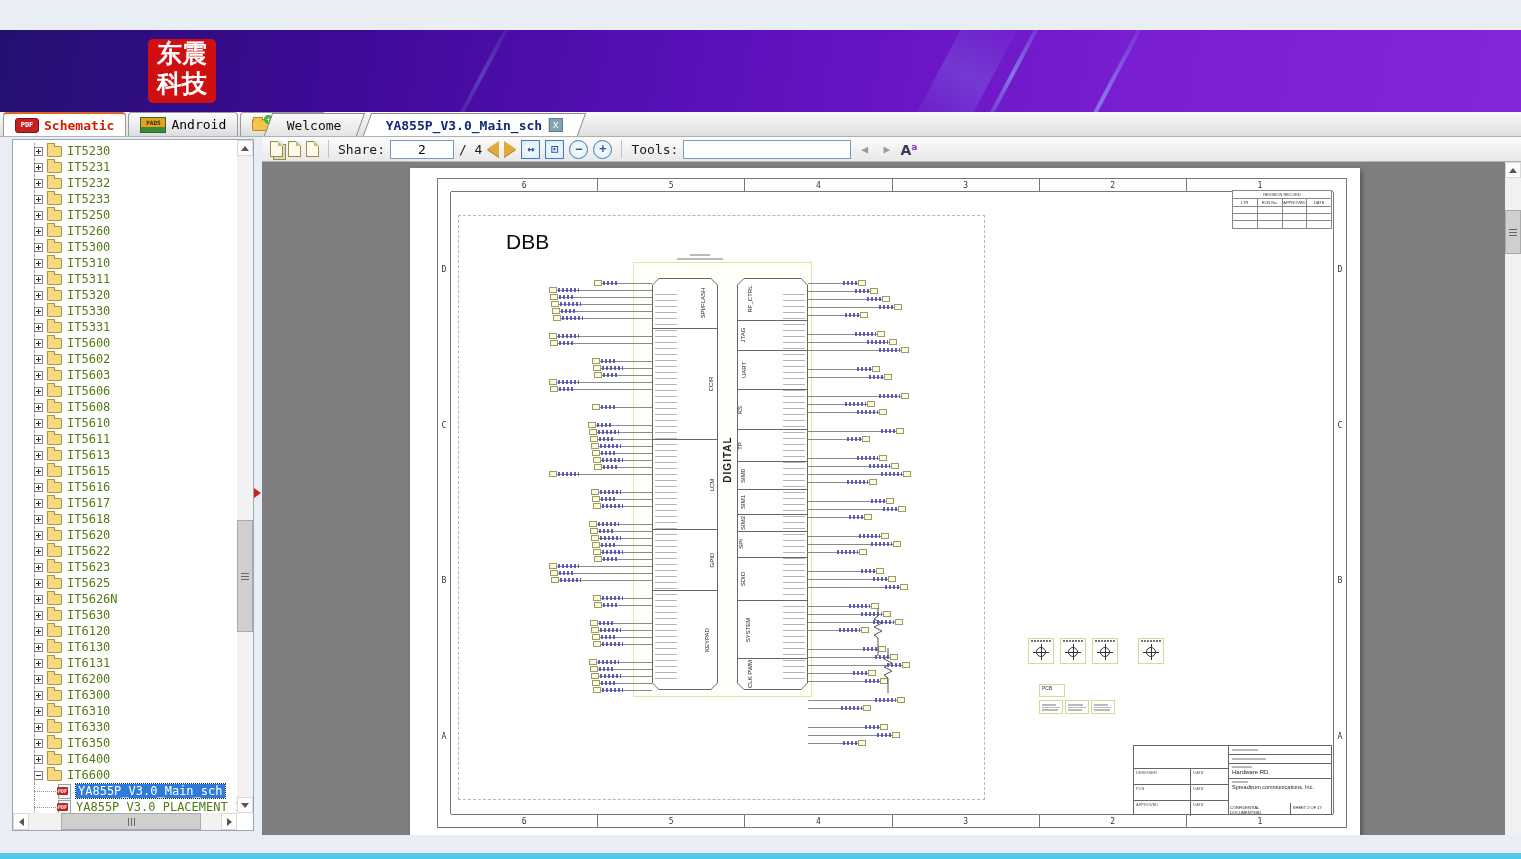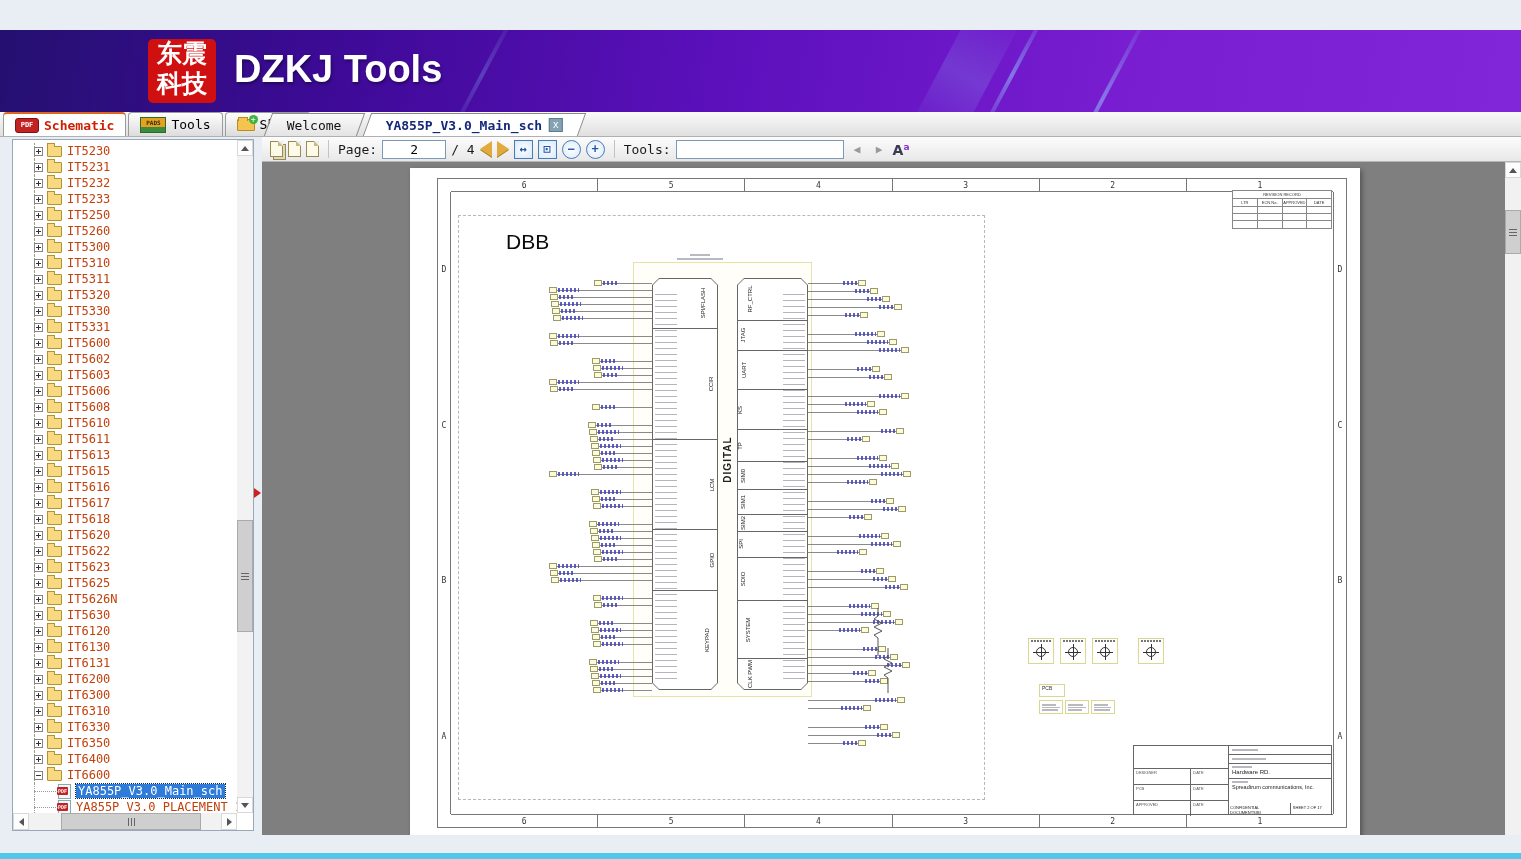--- a/index.html
+++ b/index.html
@@ -81,21 +81,21 @@
   .titem::after { content:""; position:absolute; left:21px; top:8px; width:8px; height:0;
     border-top:1px dotted #9a9a9a; }
   .pm { position:relative; width:9px; height:9px; border:1px solid #848484; background:#fff;
     margin-right:4px; z-index:2; flex:none; cursor:pointer; }
   .pm::before { content:""; position:absolute; left:1px; right:1px; top:3px; height:1px; background:#333; }
   .pm.plus::after { content:""; position:absolute; top:1px; bottom:1px; left:3px; width:1px; background:#333; }
   .folder-ico { width:15px; height:11px; background:#f7d981; border:1px solid #b8912f; border-radius:1px;
     position:relative; margin-right:5px; flex:none; }
   .folder-ico::before { content:""; position:absolute; left:-1px; top:-4px; width:6px; height:3px;
     background:#f7d981; border:1px solid #b8912f; border-bottom:none; }
-  .tlabel { font-size:12px; color:#c2410c; white-space:nowrap; }
+  .tlabel { font-size:12px; color:#4d7c0f; white-space:nowrap; }
   .titem.file { padding-left:45px; }
   .titem.file::before { left:21px; height:16px; }
   .titem.file::after { left:21px; width:26px; }
   .pdf-ico { position:relative; width:13px; height:15px; background:#f2f6fb; border:1px solid #8aa;
     margin-right:5px; flex:none; }
   .pdf-ico::after { content:"PDF"; position:absolute; left:-2px; top:2px; background:#c32222;
     color:#fff; font-size:5px; font-weight:bold; padding:1px 1px; border-radius:1px; }
   .tlabel.selected { background:#2e7bd9; color:#fff; outline:1px dotted #0a2a55; padding:0 2px; }
   
   .vsb { position:absolute; right:0; top:0; width:16px; bottom:17px; background:#f2f2f2; }
@@ -263,32 +263,31 @@
 
   <div class="banner">
     <div class="streak wide" style="left:940px;"></div>
     <div class="streak" style="left:1010px;"></div>
     <div class="streak" style="left:1100px;height:200px;"></div>
     <div class="streak" style="left:480px;opacity:.5;"></div>
     <div class="banner-logo">
       <div>东震</div>
         <div>科技</div>
     </div>
-    <div class="banner-brand">DZKJ Tools</div>
   </div>
 
   <div class="tabbar">
     <div class="apptabs">
       <div class="apptab active">
         <span class="ico-pdf">PDF</span>
         <span>Schematic</span>
       </div>
       <div class="apptab">
         <span class="ico-pads"></span>
-        <span>Tools</span>
+        <span>Android</span>
       </div>
       <div class="apptab">
         <span class="ico-share"></span>
         <span>Share</span>
       </div>
     </div>
     <div class="doctabs">
       <div class="doctab">
         <span class="dlabel">Welcome</span>
       </div>
@@ -538,21 +537,21 @@
       </div>
     </div>
     <div class="splitter-arrow"></div>
 
     <div class="viewer">
       <div class="vtoolbar">
         <span class="ico-page dbl"></span>
         <span class="ico-page"></span>
         <span class="ico-page"></span>
         <span class="tsep"></span>
-        <span class="tb-label">Page:</span>
+        <span class="tb-label">Share:</span>
         <input class="tb-input inp-page" value="2" style="">
         <span class="tb-label">/ 4</span>
         <span class="arr lf"></span>
         <span class="arr rt"></span>
         <span class="zbtn">↔</span>
         <span class="zbtn">⊡</span>
         <span class="zbtn round">−</span>
         <span class="zbtn round">+</span>
         <span class="tsep"></span>
         <span class="tb-label">Tools:</span>

